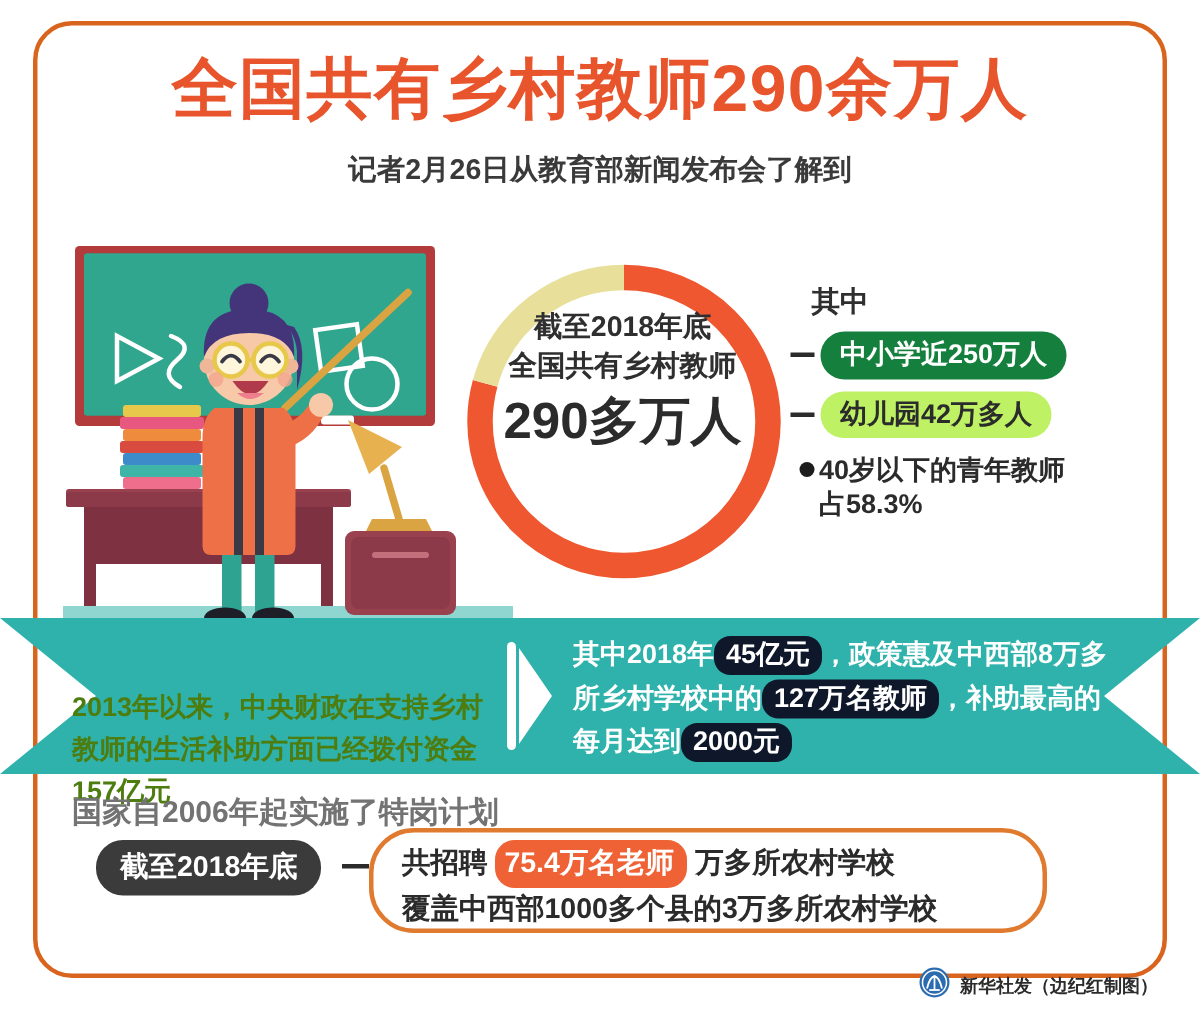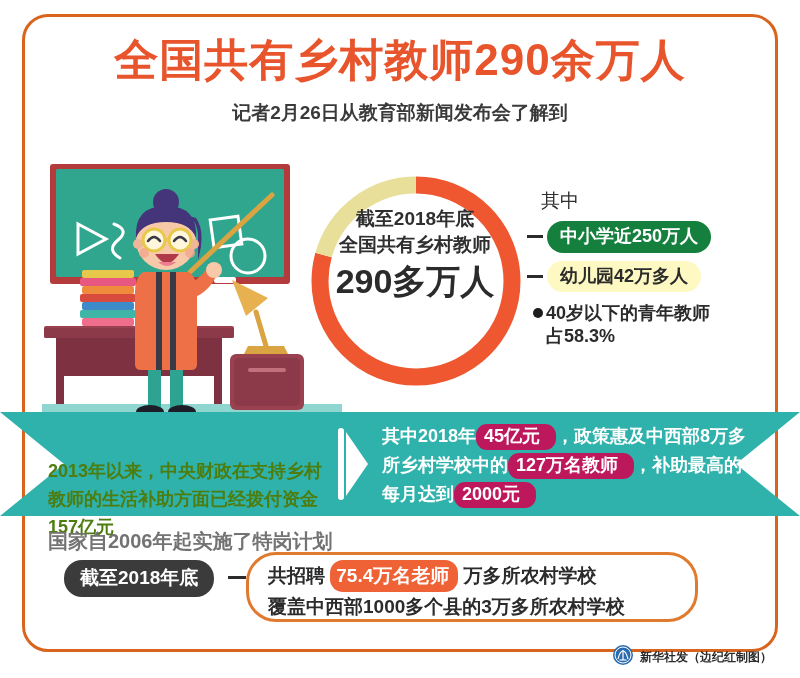--- a/index.html
+++ b/index.html
@@ -99,21 +99,21 @@
   }
   
   .legend {
     position: absolute;
     left: 527px;
     top: 188px;
     width: 250px;
   }
   .legend-head {
     font-size: 19px;
-    font-weight: normal;
+    font-weight: bold;
     color: #2f2f2f;
     margin: 0 0 7px 14px;
   }
   .legend-row {
     display: flex;
     align-items: center;
     margin-bottom: 8px;
   }
   .leader {
     width: 16px;
@@ -125,21 +125,21 @@
   .pill {
     display: inline-block;
     padding: 4px 13px 5px 13px;
     border-radius: 16px;
     font-size: 18px;
     font-weight: bold;
     white-space: nowrap;
     line-height: 1.25;
   }
   .pill-orange { background: #15803d; color: #ffffff; }
-  .pill-yellow { background: #fef9c3; color: #2b2b2b; }
+  .pill-yellow { background: #bef264; color: #2b2b2b; }
   .legend-note {
     margin: 10px 0 8px 6px;
     font-size: 18px;
     font-weight: bold;
     color: #2b2b2b;
     line-height: 1.3;
   }
   .legend-note .bullet {
     display: inline-block;
     width: 10px;
@@ -184,24 +184,24 @@
     left: 382px;
     top: 422px;
     width: 370px;
     font-size: 18px;
     font-weight: bold;
     color: #ffffff;
     line-height: 1.62;
   }
   .chip-dark {
     display: inline-block;
-    background: #be185d;
+    background: #0f172a;
     color: #ffffff;
     border-radius: 11px;
-    padding: 1px 16px 2px 8px;
+    padding: 1px 8px 2px 8px;
     font-weight: bold;
     line-height: 1.25;
   }
   
   .bottom-head {
     position: absolute;
     left: 48px;
     top: 528px;
     font-size: 20px;
     font-weight: bold;

